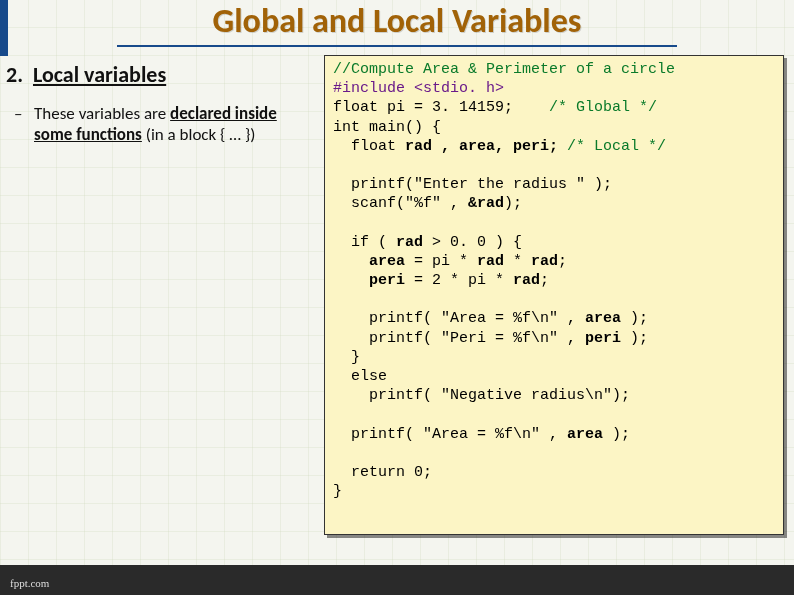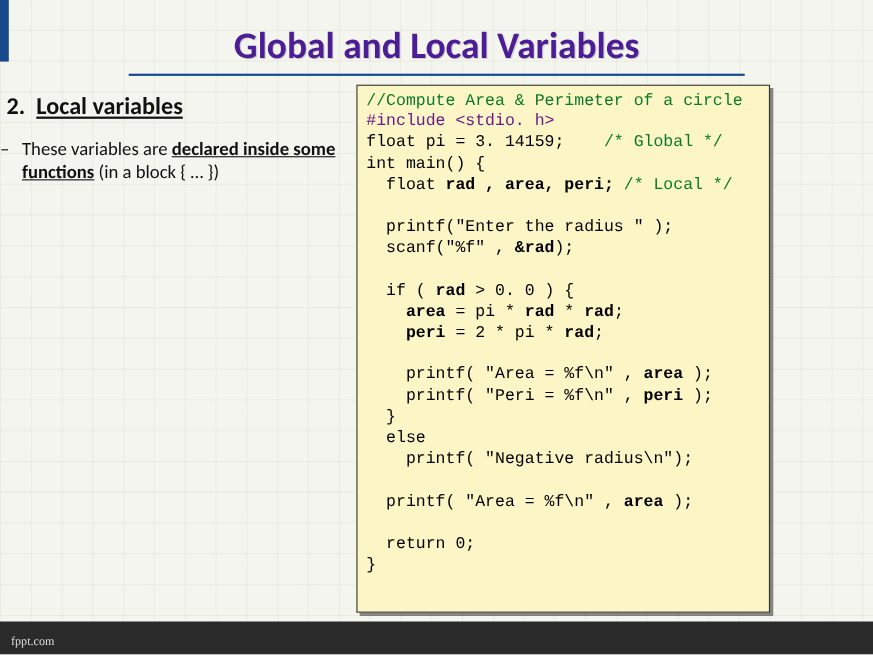--- a/index.html
+++ b/index.html
@@ -17,24 +17,24 @@
     background-size: 28px 28px, 28px 28px;
     pointer-events:none;
   }
   .side-accent {
     position: absolute; left: 0; top: 0; width: 8px; height: 56px;
     background: #174a8b;
   }
   .title {
     position: relative;
     text-align: center;
-    padding: 22px 0 2px;
+    padding: 0 0 2px;
     font-size: 34px;
     font-weight: 700;
-    color: #4c1d95;
+    color: #a16207;
     text-shadow: 1px 1px 0 rgba(0,0,0,0.15);
     font-family: "Segoe UI", Calibri, Arial, sans-serif;
   }
   .title .hr {
     width: 560px; height: 2px; background: #174a8b; margin: 4px auto 0;
   }
   .main {
     position: relative;
     display: flex;
     gap: 8px;
@@ -47,21 +47,21 @@
   }
   .section-head {
     font-size: 22px;
     font-weight: 600;
     margin: 6px 0 16px 0;
   }
   .section-head .num { display:inline-block; width: 22px; }
   .section-head .label { text-decoration: underline; }
   ul.bullets {
     list-style: none;
-    margin-left: 14px;
+    margin-left: 28px;
   }
   ul.bullets li {
     position: relative;
     font-size: 17px;
     line-height: 1.22;
     margin-bottom: 8px;
     color: #111;
   }
   ul.bullets li::before {
     content: "–";
@@ -80,21 +80,21 @@
     position: relative;
     background: #fcf5c5;
     border: 1px solid #333;
     box-shadow: 3px 3px 0 rgba(0,0,0,0.45);
     padding: 4px 6px 4px 8px;
     font-family: "Courier New", Courier, monospace;
     font-size: 15px;
     line-height: 1.28;
     white-space: pre;
     color: #000;
-    width: 376px;
+    width: 460px;
     min-height: 480px;
   }
   .c-green { color: #0a7a2a; }
   .c-purple { color: #6a1a8a; }
   .cb { font-weight: 700; }
   .footer-bar {
     position: absolute; left:0; right:0; bottom:0; height: 30px;
     background: #2a2a2a;
   }
   .watermark {

